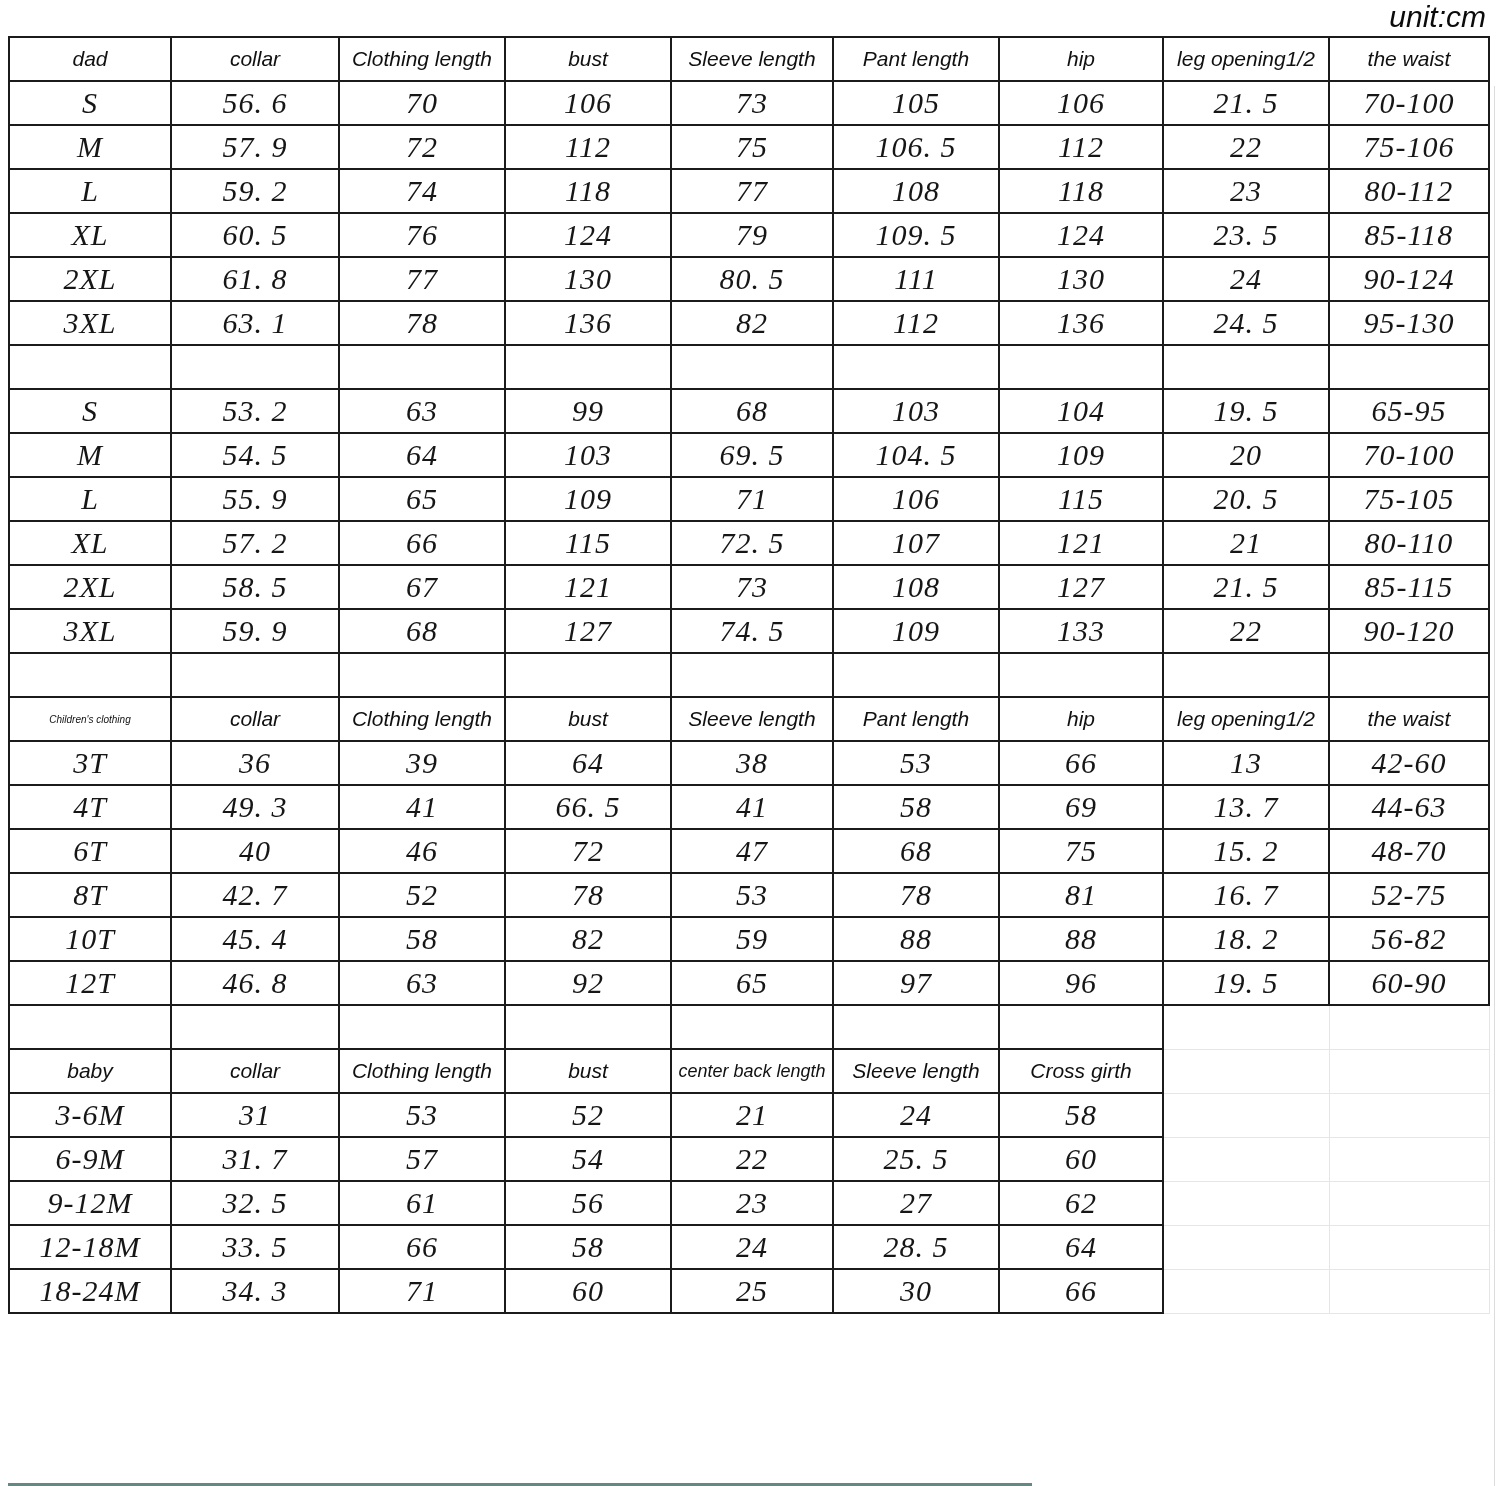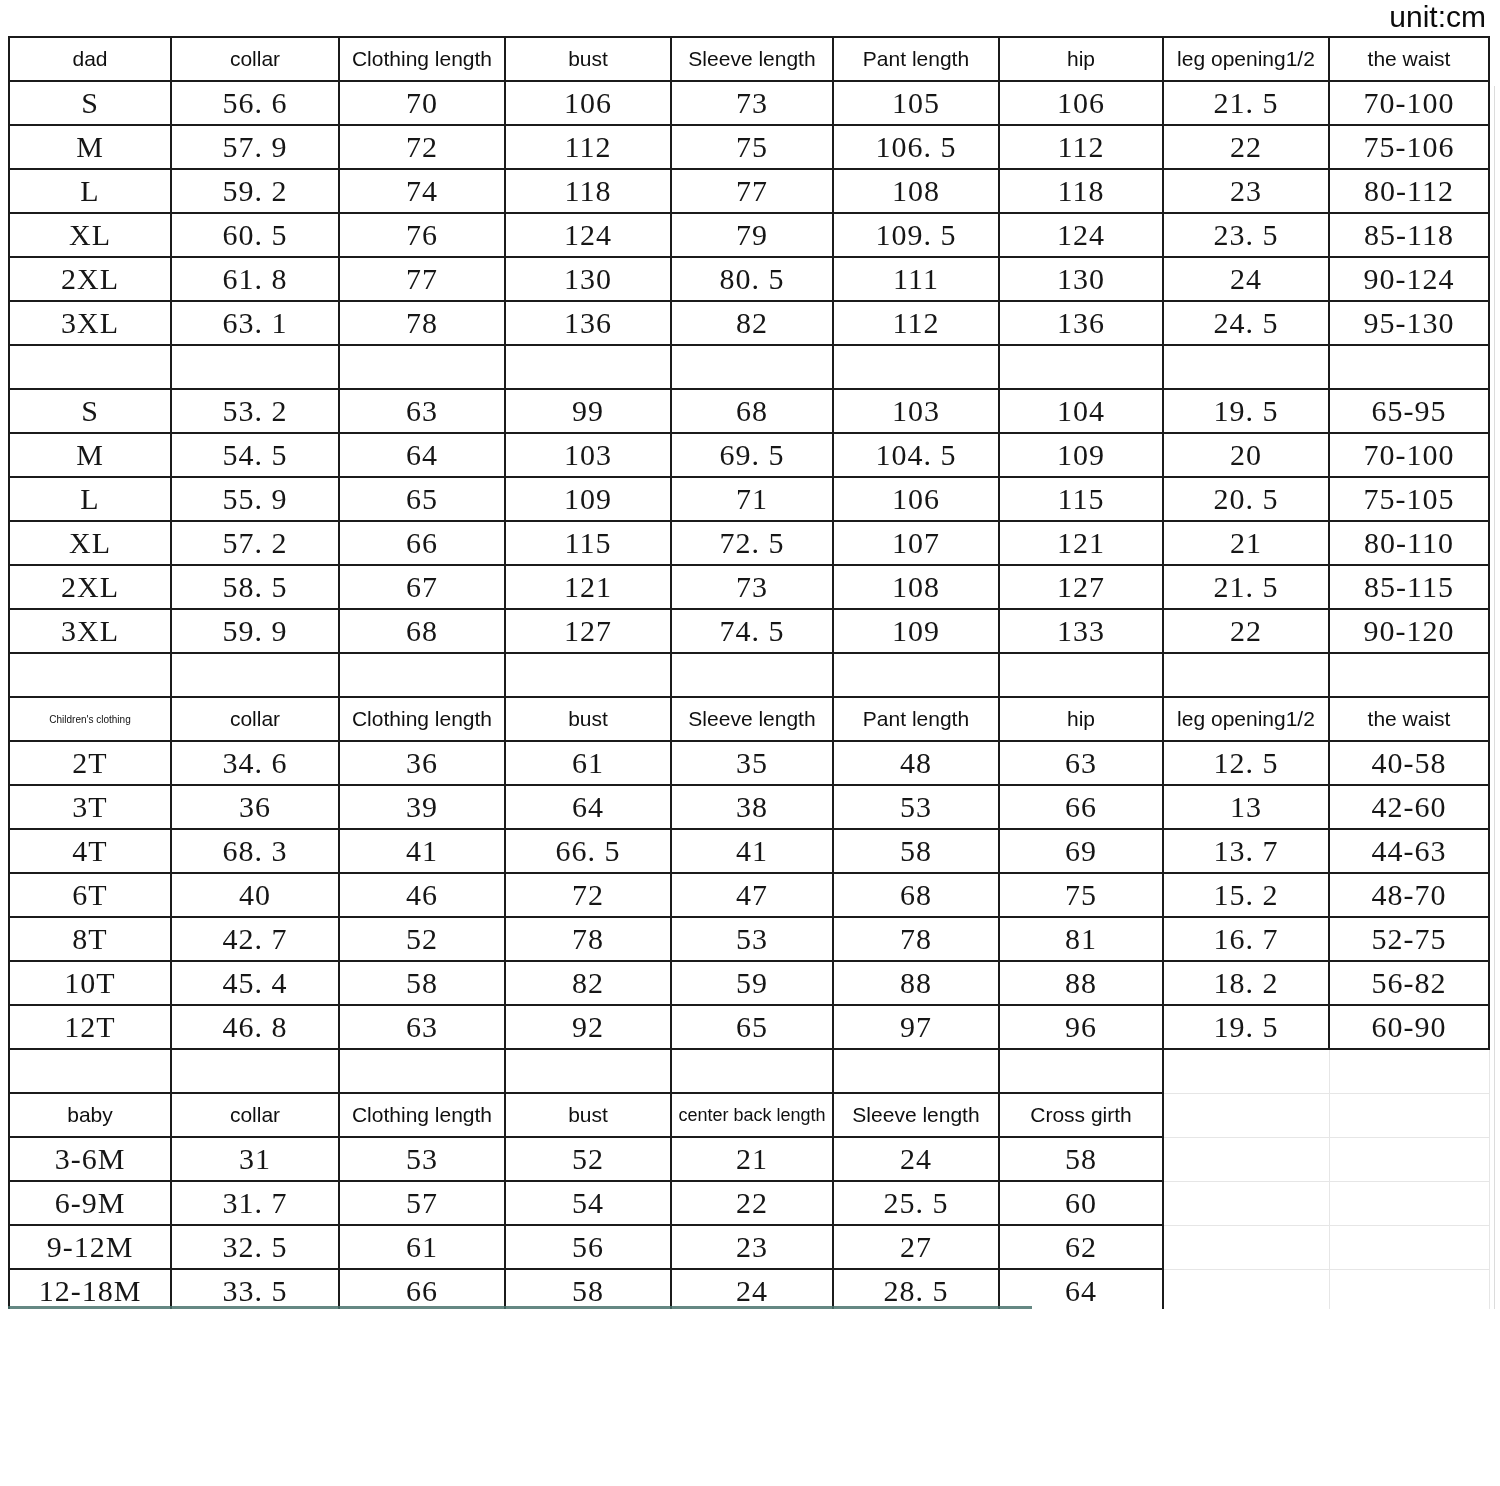--- a/index.html
+++ b/index.html
@@ -1,18 +1,18 @@
 <!DOCTYPE html>
 <html><head>
 <meta charset="utf-8">
 <style>
   html,body{margin:0;padding:0;background:#ffffff;}
   .stage{
-    position:relative;width:1500px;height:1309px;background:#ffffff;
-    overflow:hidden;font-family:"Liberation Sans",sans-serif;
+    position:relative;width:1500px;height:1486px;background:#ffffff;
+    overflow:hidden;font-family:"Liberation Sans",sans-serif;font-style:italic;
   }
   .unit-label{
     position:absolute;top:0px;right:14px;font-size:30px;color:#0b0b0b;
     font-family:"Liberation Sans",sans-serif;
   }
   table.size-chart{
     border-collapse:collapse;table-layout:fixed;
     margin:36px 0 0 8px;width:1480px;
   }
   td{
@@ -223,44 +223,33 @@
           <td class="cell head-cell">collar</td>
           <td class="cell head-cell">Clothing length</td>
           <td class="cell head-cell">bust</td>
           <td class="cell head-cell">Sleeve length</td>
           <td class="cell head-cell">Pant length</td>
           <td class="cell head-cell">hip</td>
           <td class="cell head-cell">leg opening1/2</td>
           <td class="cell head-cell">the waist</td>
         </tr>
         <tr>
-          <td class="cell data-cell">2T</td>
-          <td class="cell data-cell">34. 6</td>
-          <td class="cell data-cell">36</td>
-          <td class="cell data-cell">61</td>
-          <td class="cell data-cell">35</td>
-          <td class="cell data-cell">48</td>
-          <td class="cell data-cell">63</td>
-          <td class="cell data-cell">12. 5</td>
-          <td class="cell data-cell">40-58</td>
-        </tr>
-        <tr>
           <td class="cell data-cell">3T</td>
           <td class="cell data-cell">36</td>
           <td class="cell data-cell">39</td>
           <td class="cell data-cell">64</td>
           <td class="cell data-cell">38</td>
           <td class="cell data-cell">53</td>
           <td class="cell data-cell">66</td>
           <td class="cell data-cell">13</td>
           <td class="cell data-cell">42-60</td>
         </tr>
         <tr>
           <td class="cell data-cell">4T</td>
-          <td class="cell data-cell">68. 3</td>
+          <td class="cell data-cell">49. 3</td>
           <td class="cell data-cell">41</td>
           <td class="cell data-cell">66. 5</td>
           <td class="cell data-cell">41</td>
           <td class="cell data-cell">58</td>
           <td class="cell data-cell">69</td>
           <td class="cell data-cell">13. 7</td>
           <td class="cell data-cell">44-63</td>
         </tr>
         <tr>
           <td class="cell data-cell">6T</td>

